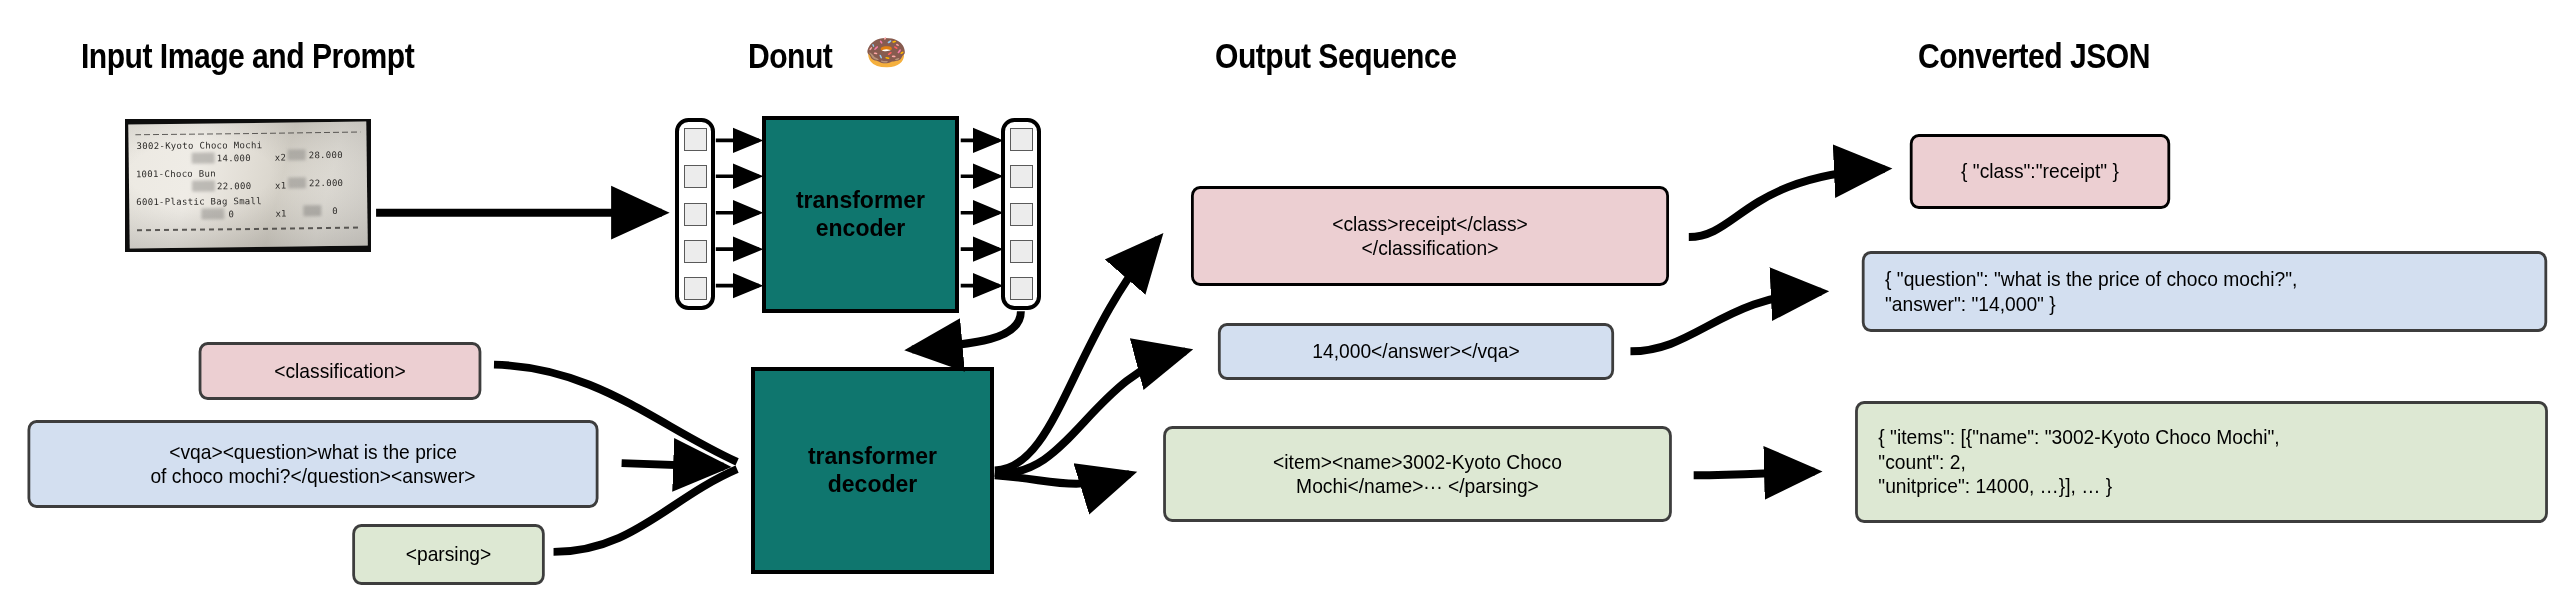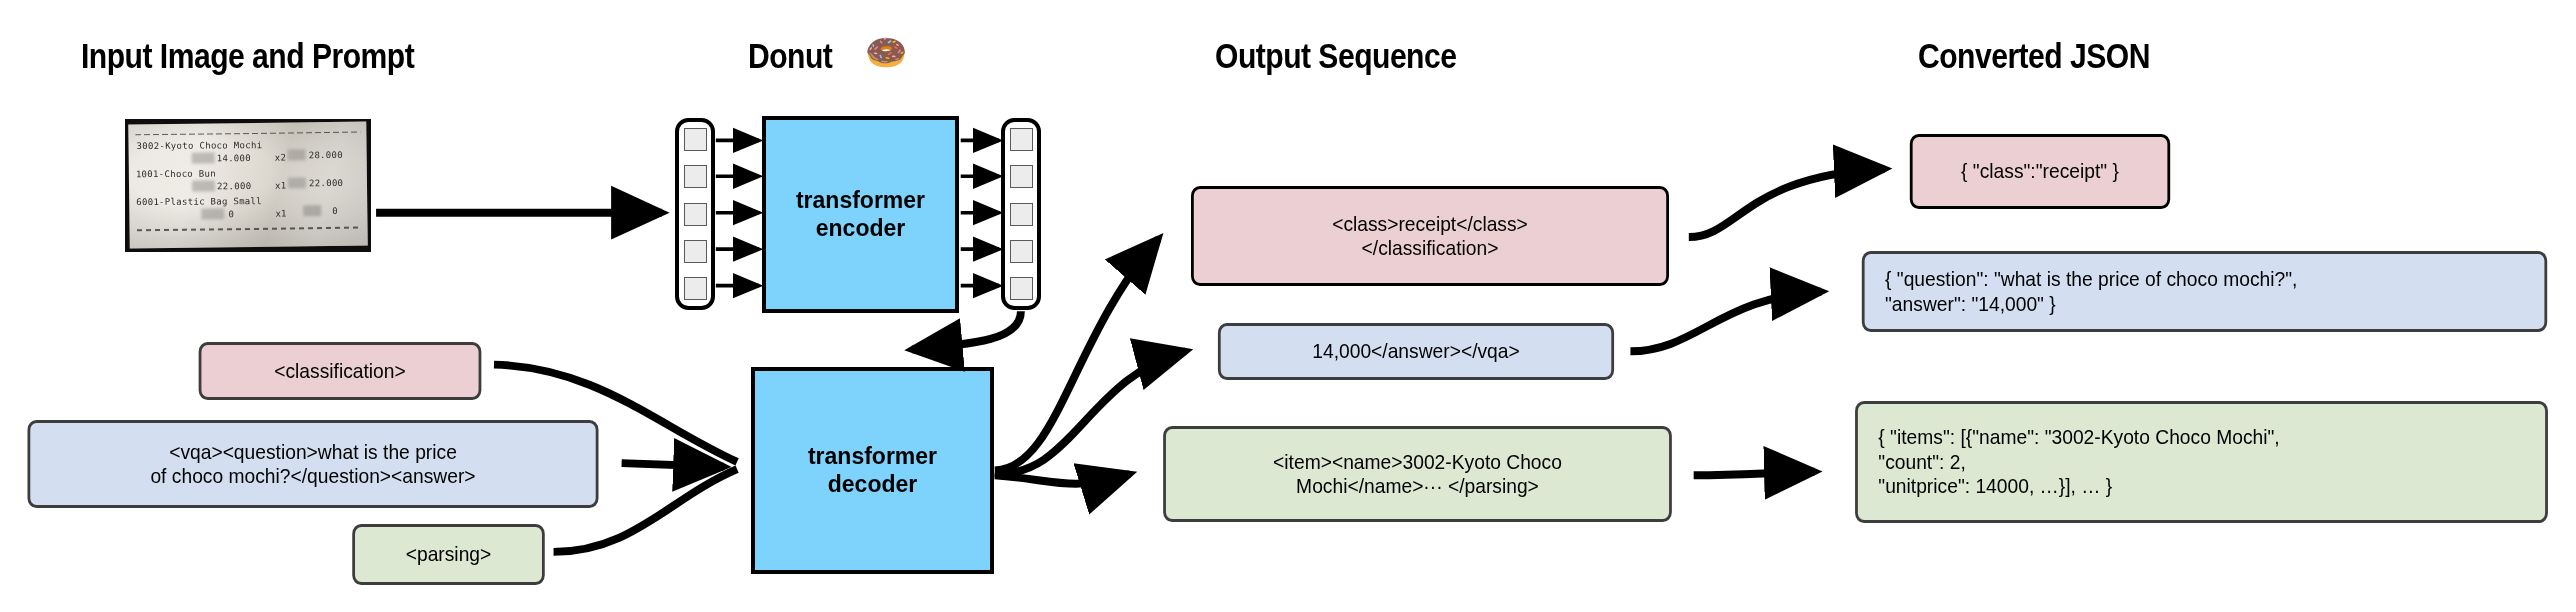--- a/index.html
+++ b/index.html
@@ -82,21 +82,21 @@
   .rbox.pink{background:#eccfd2;border:3px solid #3d3d3d;}
   .rbox.pink.thick{border-color:#000;border-width:3.6px;}
   .rbox.blue{background:#d3dff0;border:3px solid #3d3d3d;}
   .rbox.green{background:#dde8d3;border:3px solid #3d3d3d;}
   .rbox.left{justify-content:flex-start;text-align:left;}
 
   
   .model-block{
     position:absolute;
     box-sizing:border-box;
-    background:#7dd3fc;
+    background:#0f766e;
     border:4.3px solid #000;
     display:flex;align-items:center;justify-content:center;
     font-family:"Liberation Sans",sans-serif;
     font-weight:bold;
     font-size:23px;
     line-height:1.2;
     color:#000;
     text-align:center;
     white-space:pre-line;
   }

